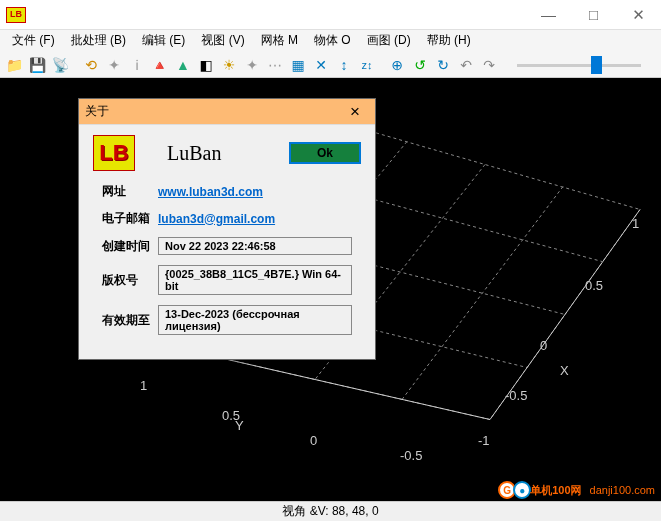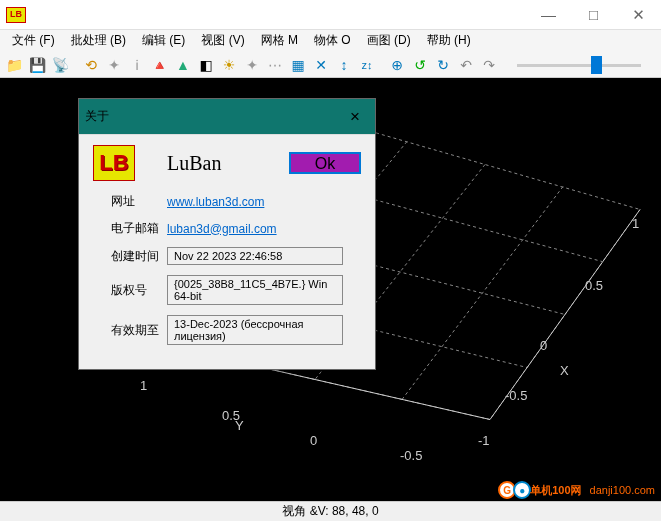--- a/index.html
+++ b/index.html
@@ -18,30 +18,30 @@
 .tsep { width: 6px; }
 .trk { flex: 1; position: relative; margin: 0 16px; height: 18px; }
 .trkbar { position: absolute; left: 0; right: 0; top: 8px; height: 3px; background: #ccc; }
 .trkthumb { position: absolute; width: 11px; height: 18px; background: #0078d7; left: 60%; top: 0; }
 
 .viewport { position: absolute; top: 78px; left: 0; right: 0; bottom: 20px; background: #000; overflow: hidden; }
 
 .statusbar { position: absolute; bottom: 0; left: 0; right: 0; height: 20px; background: #f0f0f0; border-top: 1px solid #ccc; display: flex; align-items: center; justify-content: center; font-size: 12px; }
 
 .dialog { position: absolute; left: 78px; top: 98px; width: 298px; background: #f0f0f0; border: 1px solid #666; box-shadow: 2px 2px 6px rgba(0,0,0,.4); font-size: 12px; }
-.dlghdr { background: #0f766e; height: 36px; display: flex; align-items: center; padding: 0 6px; border-bottom: 1px solid #ddd; }
+.dlghdr { background: #fdba74; height: 26px; display: flex; align-items: center; padding: 0 6px; border-bottom: 1px solid #ddd; }
 .dlghdr .t { flex: 1; }
 .dlghdr .x { width: 28px; text-align: center; font-size: 17px; cursor: default; font-family: Arial; }
 .dlgbody { padding: 10px 14px 14px; }
 .row1 { display: flex; align-items: center; margin-bottom: 12px; }
 .logo { width: 42px; height: 36px; background: #e6e600; border: 1px solid #b00; display: flex; align-items: center; justify-content: center; color: #c00; font: bold 22px sans-serif; text-shadow: 1px 1px 0 #800; }
 .appname { margin-left: 32px; font: 400 20px Georgia, serif; flex: 1; }
-.okbtn { width: 72px; height: 22px; border: 2px solid #0078d7; background: #a21caf; font-size: 16px; cursor: default; }
+.okbtn { width: 72px; height: 22px; border: 2px solid #0078d7; background: #15803d; font-size: 12px; cursor: default; font-weight: bold; }
 .lnk { color: #0066cc; text-decoration: underline; cursor: pointer; }
-.fld { display: flex; align-items: center; margin: 10px 18px; }
+.fld { display: flex; align-items: center; margin: 10px 9px; font-weight: bold; }
 .fld .lab { width: 56px; }
 .box { border: 1px solid #888; padding: 2px 6px; flex: 1; font-size: 11px; background: #f0f0f0; min-height: 18px; }
 
 .watermark { position: absolute; right: 6px; bottom: 22px; font-size: 11px; color: #888; display: flex; align-items: center; gap: 2px; }
 .wm-icon { display: inline-flex; }
 .wm-c { width: 18px; height: 18px; border: 2px solid #f60; border-radius: 50%; display: inline-flex; align-items: center; justify-content: center; font: bold 10px sans-serif; color: #f60; margin-right: -3px; background: #fff; }
 </style>
 </head>
 <body>
 

